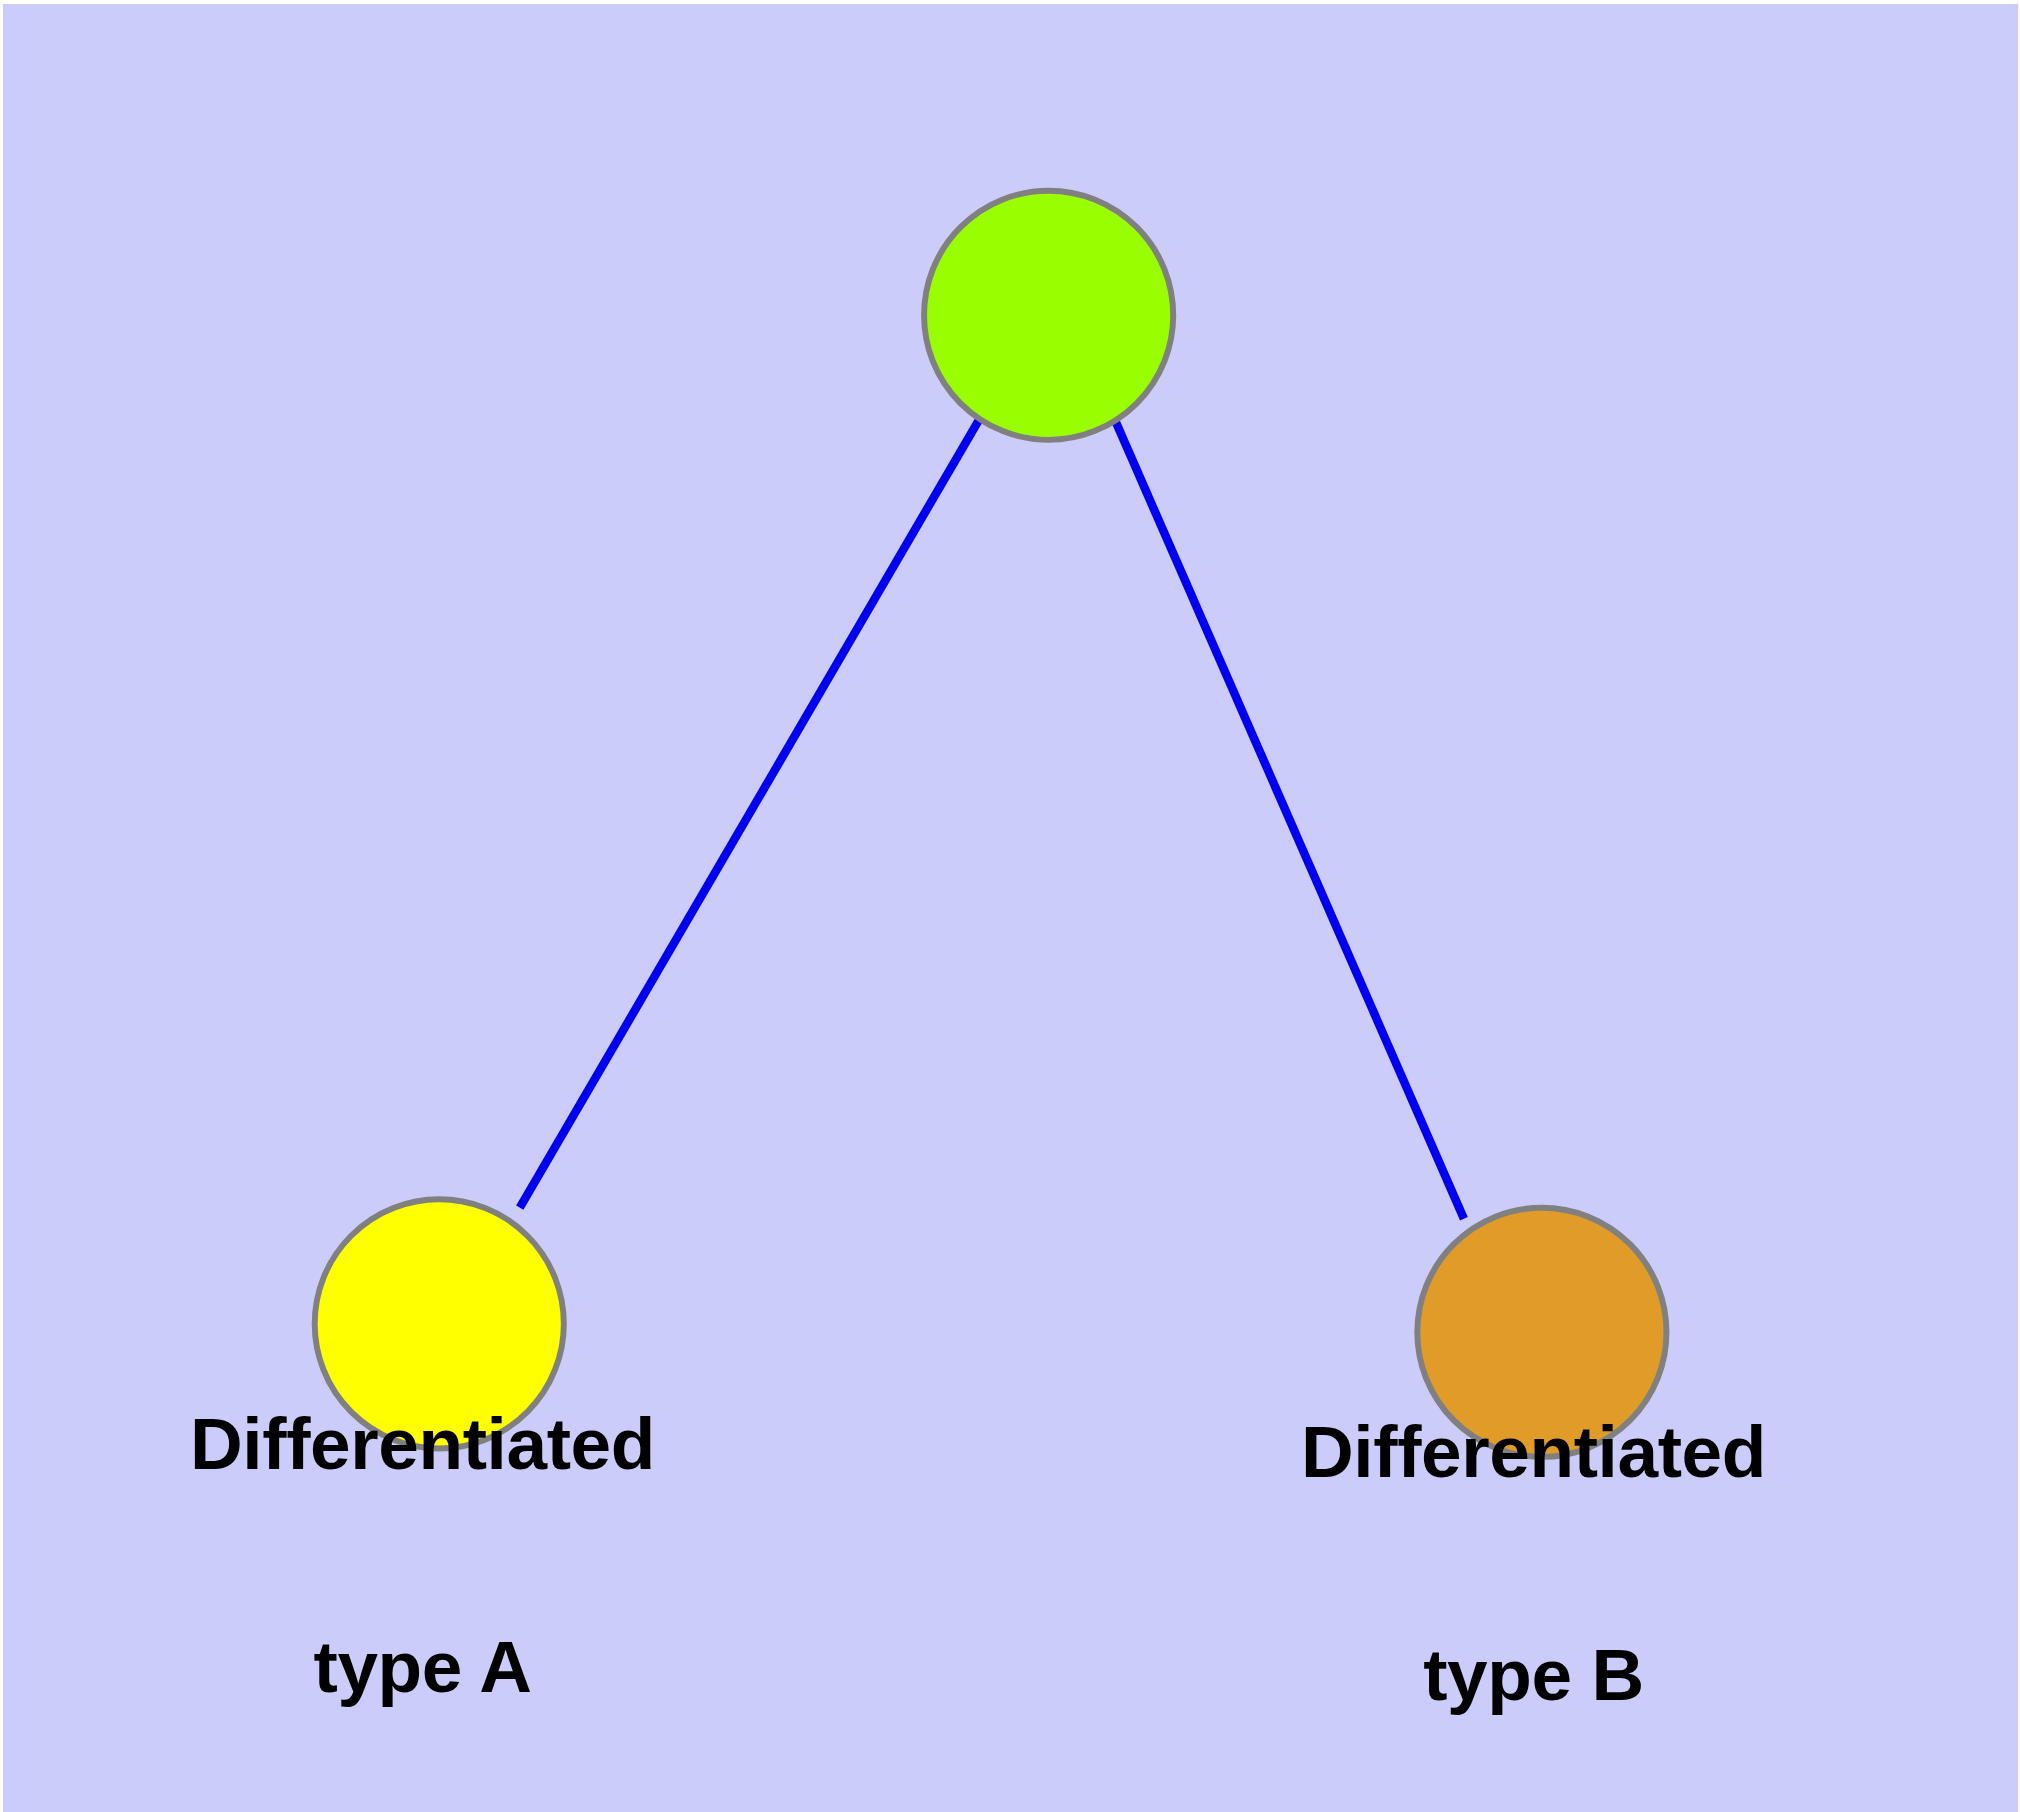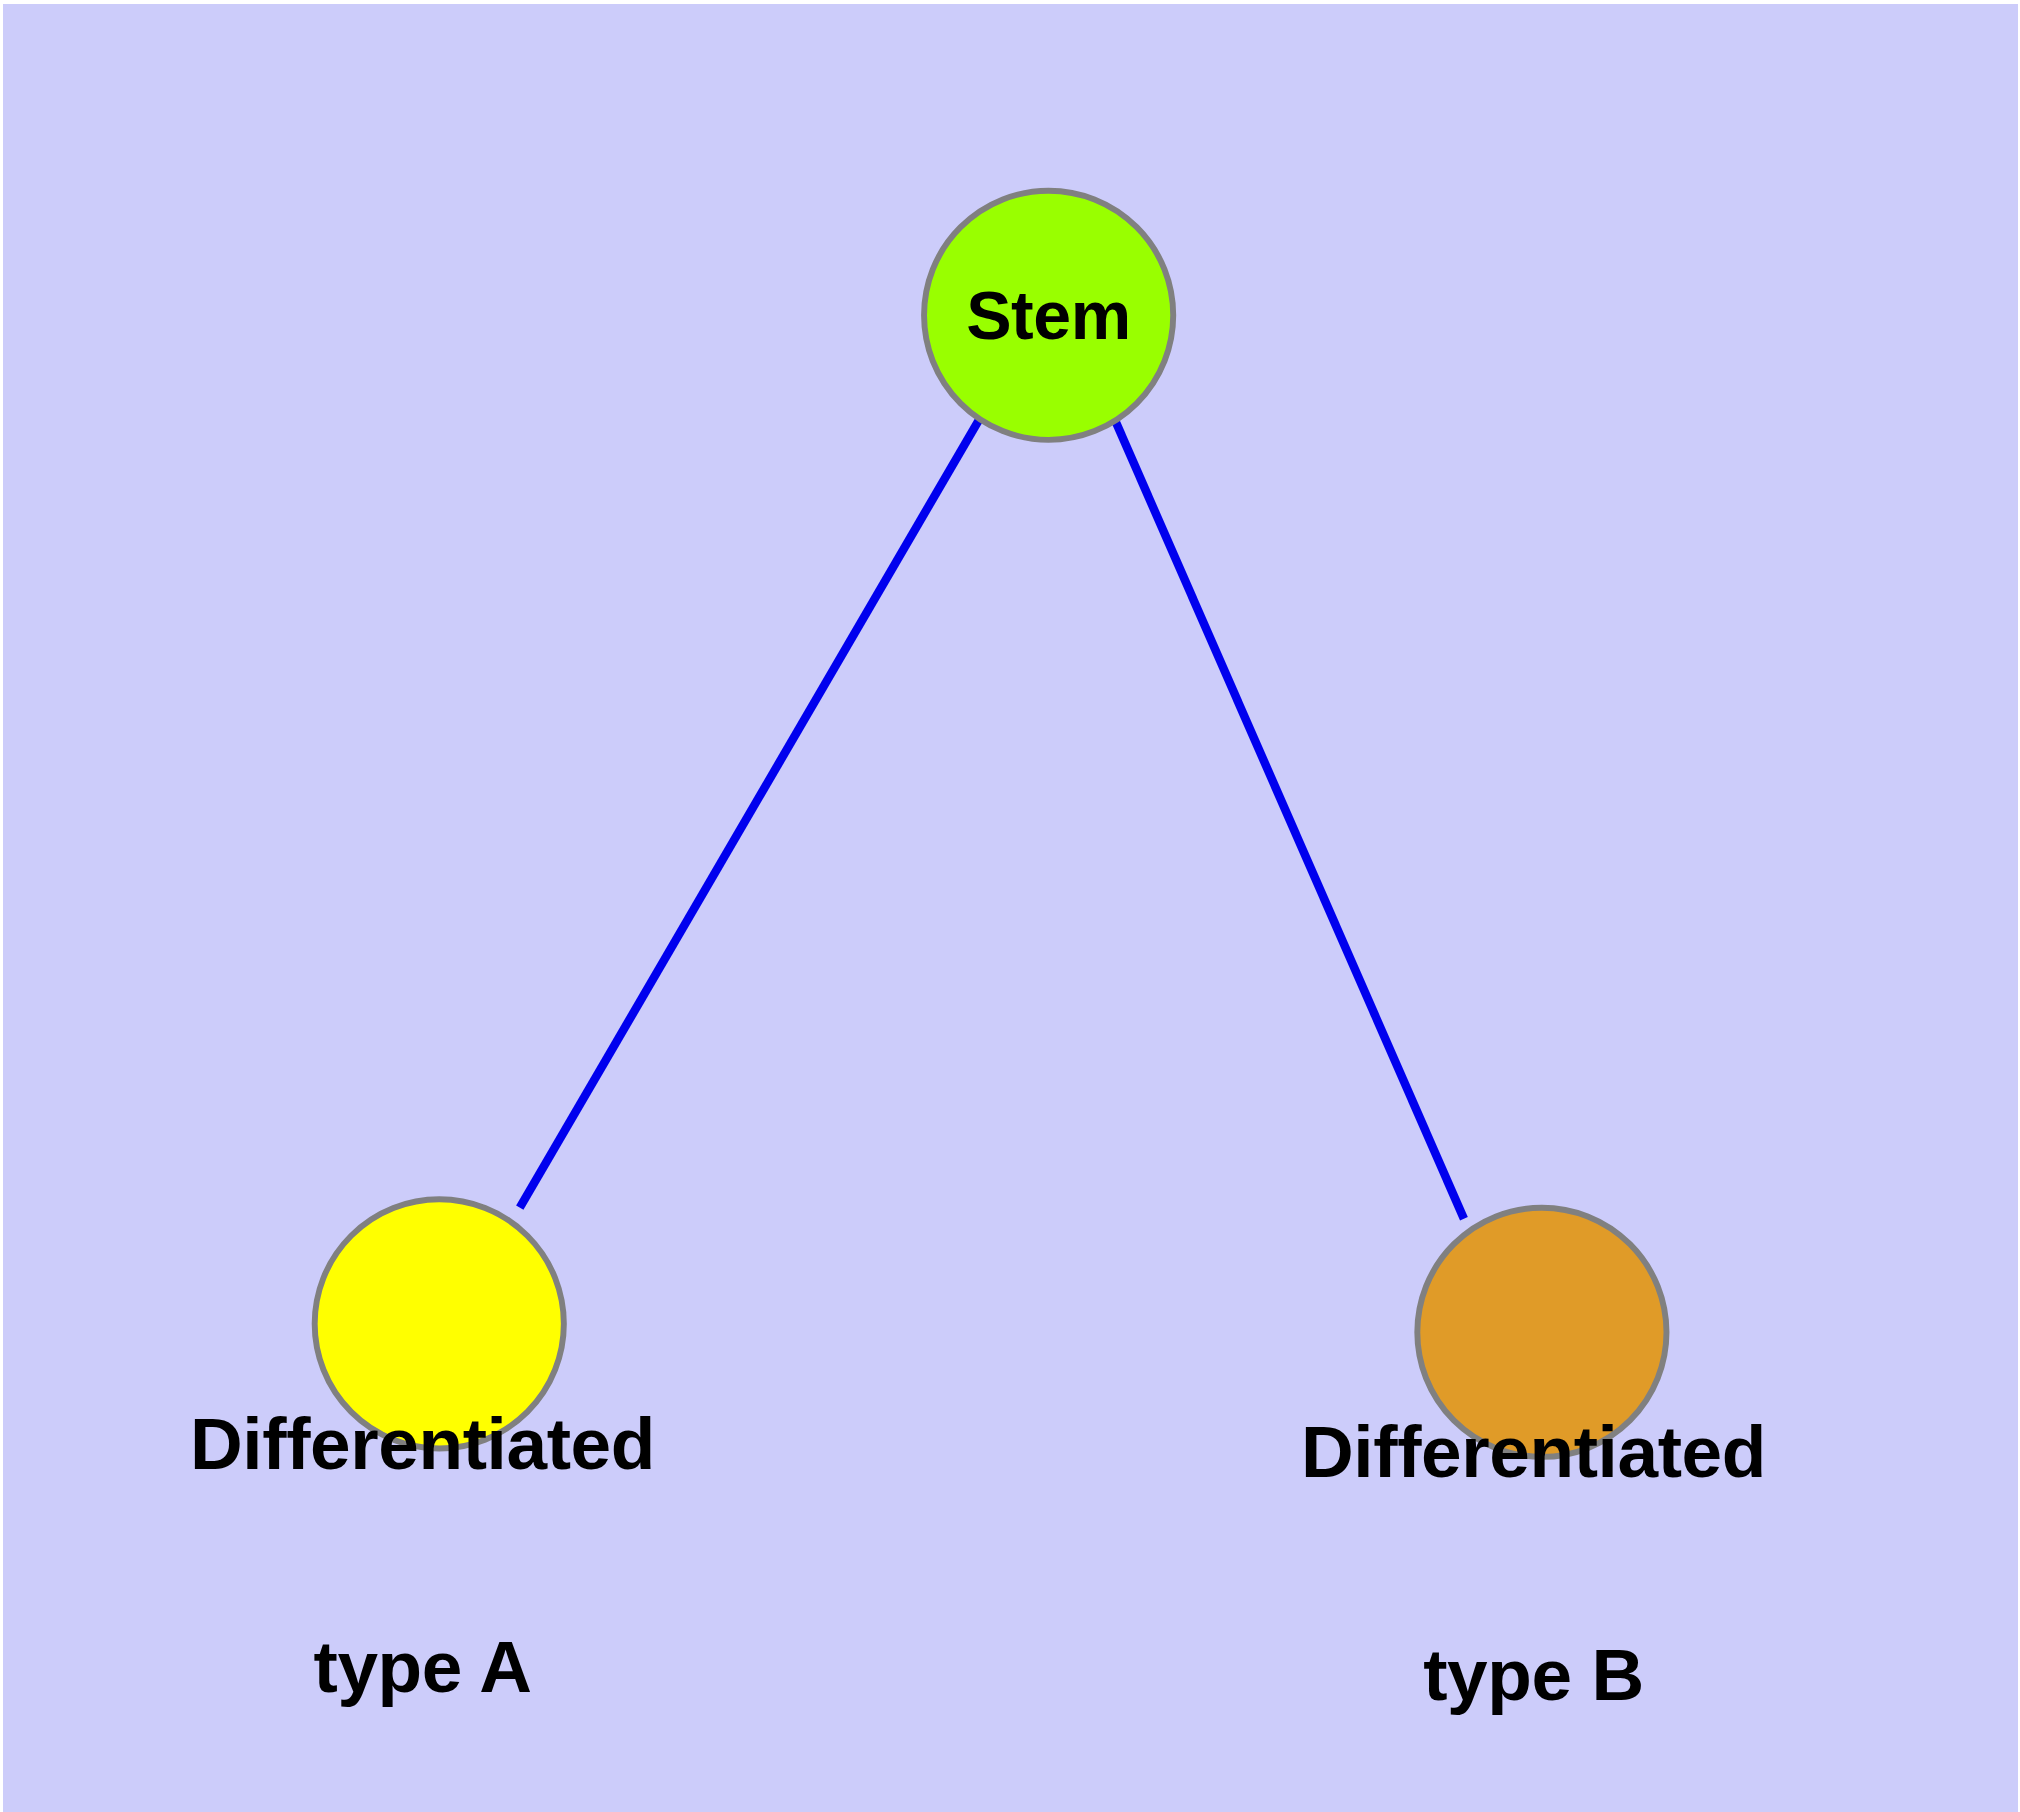--- a/index.html
+++ b/index.html
@@ -58,21 +58,20 @@
       <line x1="1155" y1="495" x2="613" y2="1425" stroke="#0000ee" stroke-width="10" stroke-linecap="butt"></line>
       <line x1="1315" y1="495" x2="1727" y2="1438" stroke="#0000ee" stroke-width="10" stroke-linecap="butt"></line>
     </g>
     <g>
       <circle cx="1237" cy="372" r="147" fill="#99ff00" stroke="#808080" stroke-width="7"></circle>
       <circle cx="518" cy="1562" r="147" fill="#ffff00" stroke="#808080" stroke-width="7"></circle>
       <circle cx="1819" cy="1572" r="147" fill="#e09b28" stroke="#808080" stroke-width="7"></circle>
     </g>
   </svg>
 
-  <div class="node-label label-stem" style="left: 794px; top: 281px; width: 509px; font-size: 68px;">Stem</div>
 
   <div class="node-label label-leaf" style="left: -86px; top: 1258px; width: 1017px; font-size: 73px;">
     <div>Differentiated</div>
     <div>type A</div>
   </div>
 
   <div class="node-label label-leaf" style="left: 1025px; top: 1266px; width: 1017px; font-size: 73px;">
     <div>Differentiated</div>
     <div>type B</div>
   </div>

